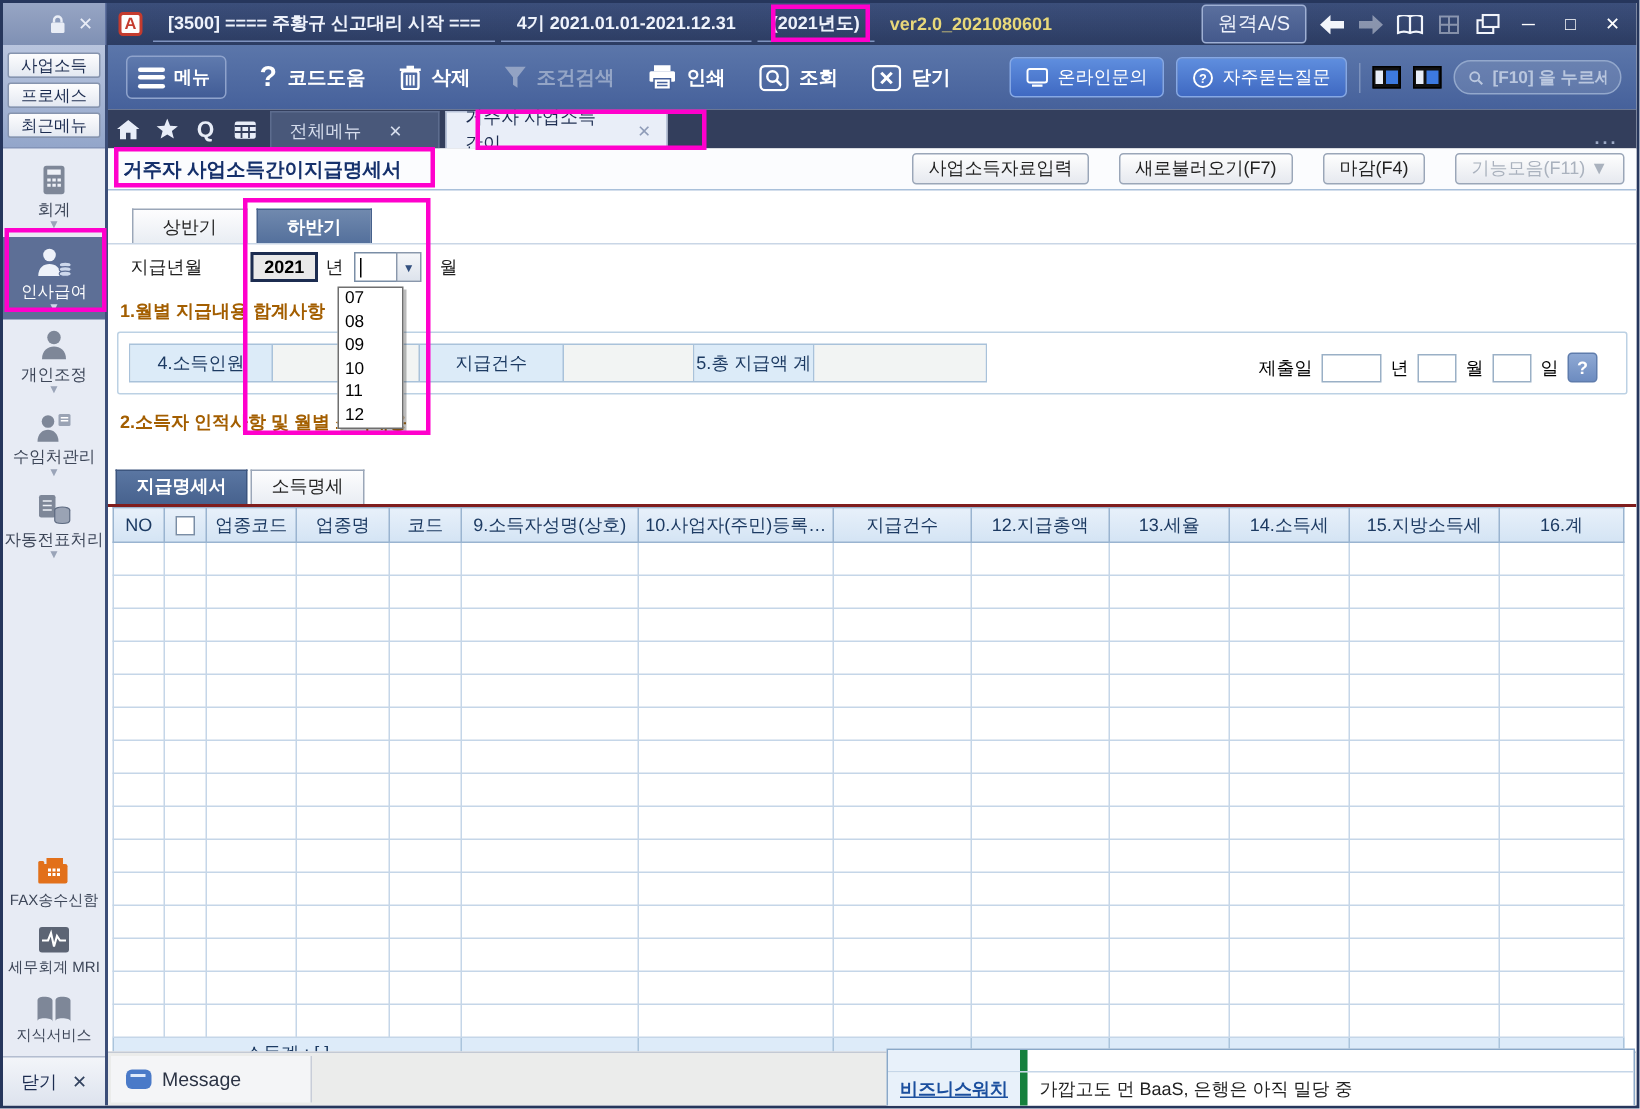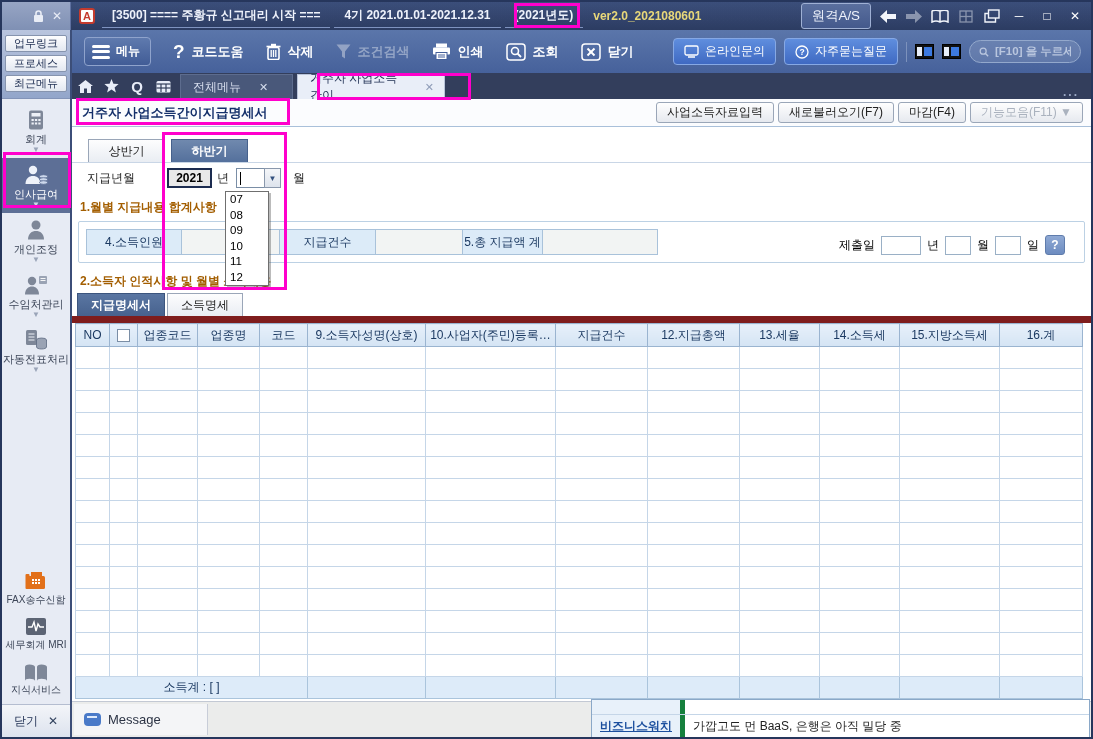--- a/index.html
+++ b/index.html
@@ -69,21 +69,21 @@
   .tab .x { font-size:11px; font-weight:bold; }
   .tab.inactive { background:#49587a; color:#d6dded; border:1px solid #5d6c8e; border-bottom:none; width:113px; }
   .tab.active { background:#e9eef8; color:#1c2c50; border:1px solid #b9c4da; border-bottom:none; width:148px; }
   .tab.active .x { color:#8f9cb8; }
   .tab-overflow { margin-left:auto; padding-right:12px; color:#9daac6; font-weight:bold; letter-spacing:2px; }
 
   .content { position:absolute; left:0; top:69px; right:0; bottom:36px; background:#fff; overflow:hidden; }
 
   .page-header { height:28px; display:flex; align-items:center; padding:0 8px 0 10px; border-bottom:1px solid #a9c0da; background:#fbfcfe; }
   .page-title { font-size:13px; font-weight:bold; color:#15306b; letter-spacing:0; }
-  .ph-btns { margin-left:auto; display:flex; gap:4px; }
+  .ph-btns { margin-left:auto; display:flex; gap:20px; }
   .ph-btns button { height:21px; padding:0 10px; font-size:12px; color:#222; font-family:inherit;
     background:linear-gradient(#fefefe,#e6e9ef); border:1px solid #9aa6b8; border-radius:3px; }
   .ph-btns button.disabled { color:#aab2be; }
 
   .half-row { height:36px; display:flex; align-items:flex-end; border-bottom:1px solid #c9d6e6; position:relative; }
   .half-tab { width:77px; height:23px; display:flex; align-items:center; justify-content:center; font-size:12px; }
   .half-tab.inactive { margin-left:16px; background:linear-gradient(#fdfdfe,#e9edf3); border:1px solid #9aa6b8; color:#222; border-bottom:none; }
   .half-tab.active { margin-left:6px; background:linear-gradient(#7089ae,#54709c); color:#fff; border:1px solid #46618c; border-bottom:none; font-weight:bold; }
   .notice { margin-left:55px; margin-bottom:5px; color:#2137cc; font-size:12px; font-weight:bold; }
 
@@ -102,21 +102,21 @@
   .sec1-box { margin:2px 6px 0 6px; border:1px solid #bcd1e4; border-radius:2px; padding:7px; display:flex; align-items:flex-end; height:42px; }
   .cellgrid { display:flex; border:1px solid #a9c2da; height:26px; }
   .cellgrid .hd { background:#dcebf8; color:#1c3a62; display:flex; align-items:center; justify-content:center; border-right:1px solid #a9c2da; }
   .cellgrid .vl { background:#f2f4f3; border-right:1px solid #a9c2da; }
   .cellgrid .last { border-right:none; }
   .submit-group { margin-left:auto; display:flex; align-items:center; gap:6px; padding-right:12px; }
   .submit-group .inp { height:19px; border:1px solid #9ab0c6; background:#fff; }
   .submit-group .help { width:20px; height:20px; border:1px solid #5f7cac; border-radius:3px; background:linear-gradient(#8fa9d4,#6d8cc0);
     color:#fff; font-weight:bold; text-align:center; line-height:18px; }
 
-  .subtabs { height:26px; display:flex; align-items:flex-end; padding-left:5px; border-bottom:7px solid #7f1d1d; margin-top:4px; }
+  .subtabs { height:26px; display:flex; align-items:center; padding-left:5px; border-bottom:2px solid #7f1d1d; margin-top:19px; }
   .subtab { height:23px; padding:0 13px; display:flex; align-items:center; font-size:12px; }
   .subtab.active { background:linear-gradient(#5a76a2,#47628e); color:#fff; font-weight:bold; border:1px solid #3c557e; border-bottom:none; }
   .subtab.inactive { background:linear-gradient(#fdfdfe,#e9edf3); color:#222; border:1px solid #9aa6b8; border-bottom:none; margin-left:2px; }
 
   table.grid { border-collapse:collapse; table-layout:fixed; margin-left:3px; background:#fff; }
   table.grid th { height:23px; background:linear-gradient(#e7f0fa,#d4e4f4); border:1px solid #9ab4d0; color:#1c3a62;
     font-weight:normal; font-size:12px; overflow:hidden; white-space:nowrap; }
   table.grid td { height:22px; border:1px solid #c5d6e8; font-size:12px; }
   table.grid tr.footer td { background:#ddebf9; border-color:#aac4dc; color:#1c3a62; text-align:center; }
   .hdr-check { display:inline-block; width:13px; height:13px; background:#fff; border:1px solid #7a8ea6; vertical-align:middle; }
@@ -197,21 +197,21 @@
           </svg>
       </span>
       <span class="winctl">─</span>
       <span class="winctl">□</span>
       <span class="winctl">✕</span>
     </div>
   </div>
 
   <div class="sidebar">
     <div class="side-top">
-      <button>업무링크</button>
+      <button>사업소득</button>
       <button>프로세스</button>
       <button style="margin-bottom:0">최근메뉴</button>
     </div>
     <div class="side-menu">
       <div class="side-item">
         <svg width="24" height="24" viewBox="0 0 24 24">
           <rect x="5" y="2.5" width="14" height="19" rx="2" fill="#7e8798"></rect>
           <rect x="7.5" y="5" width="9" height="3.5" fill="#eef1f7"></rect>
           <g fill="#eef1f7">
               <rect x="7.5" y="11" width="2.3" height="2"></rect>

